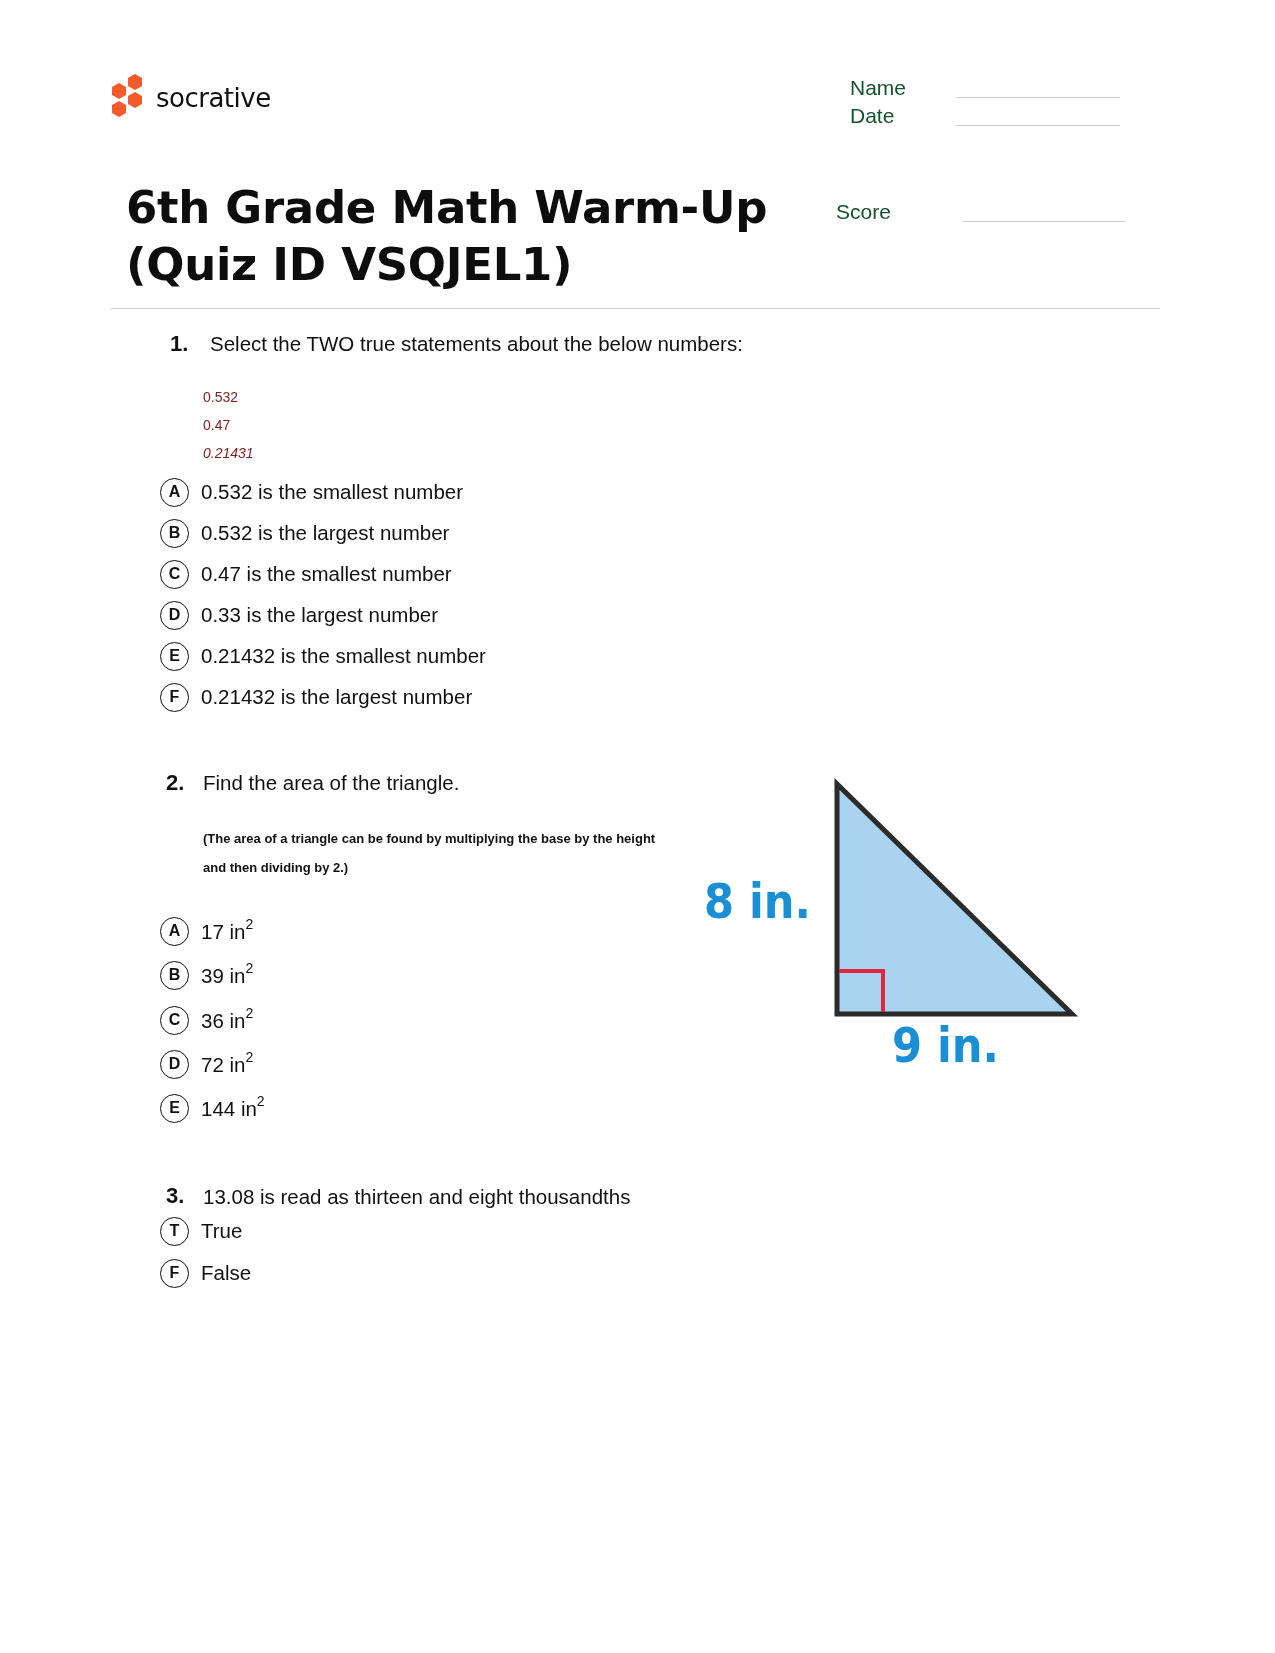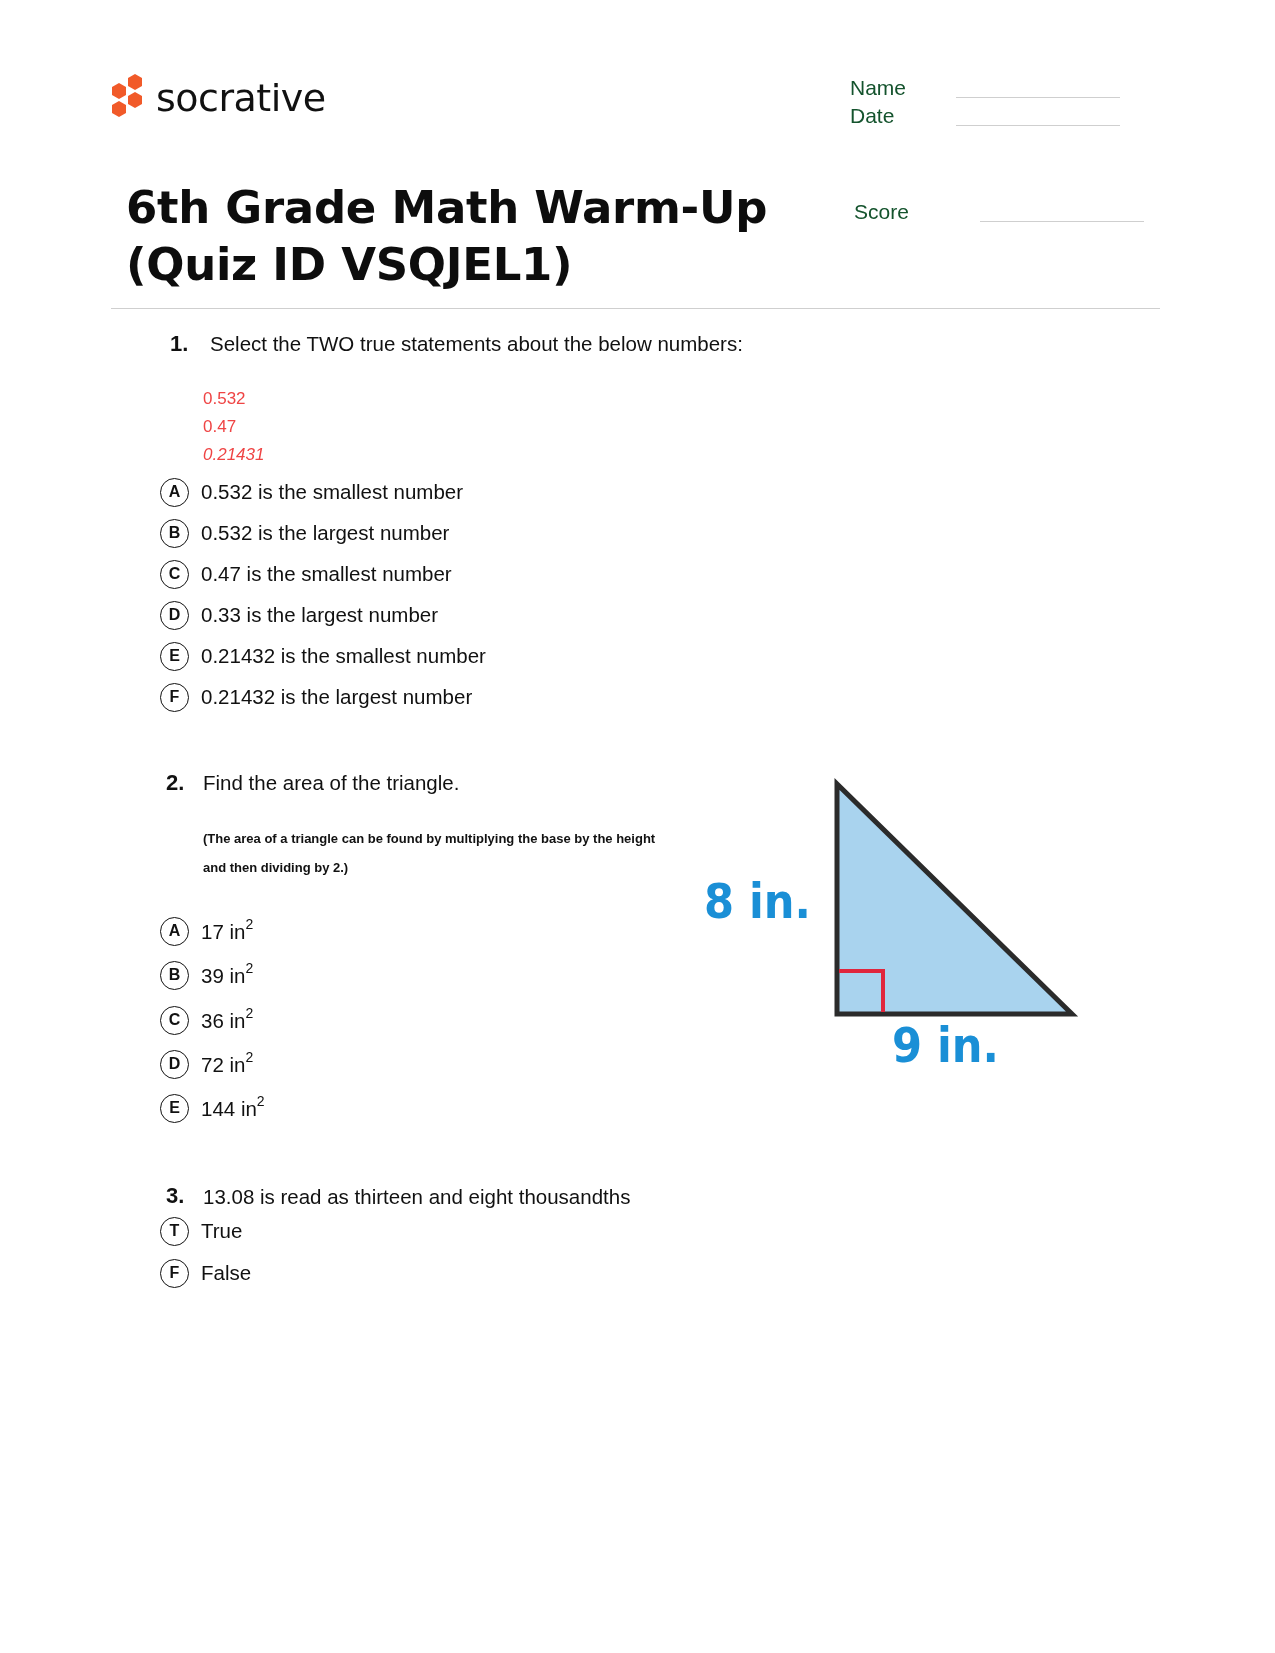--- a/index.html
+++ b/index.html
@@ -1,37 +1,37 @@
 <!DOCTYPE html>
 <html><head>
 <meta charset="utf-8">
 <style>
   html, body { margin: 0; padding: 0; background: #ffffff; }
   body { width: 1275px; height: 1653px; position: relative; overflow: hidden;
          font-family: "Liberation Sans", "DejaVu Sans", sans-serif; color: #111; }
 
   .logo { position: absolute; left: 110px; top: 72px; height: 52px; display: flex; align-items: center; }
   .logo svg { display: block; }
-  .logo-text { font-family: "DejaVu Sans", sans-serif; font-size: 38px; font-weight: 500; letter-spacing: -0.5px;
+  .logo-text { font-family: "DejaVu Sans", sans-serif; font-size: 26px; font-weight: 500; letter-spacing: -0.5px;
                color: #111; margin-left: 10px; line-height: 1; }
 
   .title { position: absolute; left: 110px; top: 163px; width: 760px; margin: 16px;
            font-family: "DejaVu Sans", sans-serif; font-size: 45px; font-weight: 600; line-height: 57px;
            color: #0d0d0d; letter-spacing: -0.3px; }
 
   .meta-field { position: absolute; display: flex; align-items: flex-end; }
   .meta-label { width: 90px; text-align: left; font-size: 21px; color: #14532d; margin-right: 16px; }
   .meta-line { width: 164px; height: 0; border-bottom: 1.5px solid #cfcfcf; margin-bottom: 2px; }
 
   .divider { position: absolute; left: 111px; top: 308px; width: 1049px; height: 0;
              border-top: 1.5px solid #cfcfcf; }
 
   .q-number { position: absolute; font-weight: 700; font-size: 22px; color: #111; }
   .q-text { position: absolute; font-size: 20.5px; color: #111; }
-  .plain { position: absolute; font-size: 17px; color: #ef4444; }
+  .plain { position: absolute; font-size: 14px; color: #7f1d1d; }
   .hint { position: absolute; font-size: 13px; font-weight: 700; line-height: 29px; color: #111; width: 460px; }
 
   .choice { position: absolute; display: flex; align-items: center; height: 34px; }
   .bubble { width: 29px; height: 29px; border: 1.6px solid #111; border-radius: 50%;
             box-sizing: border-box; display: flex; align-items: center; justify-content: center;
             font-weight: 700; font-size: 16px; color: #111; margin-right: 12px; }
   .choice-text { font-size: 20.5px; color: #111; }
   .choice-text sup { font-size: 14px; position: relative; top: -2px; }
 
   .figure { position: absolute; left: 720px; top: 800px; }
@@ -54,21 +54,21 @@
 <h1 class="title">6th Grade Math Warm-Up (Quiz ID VSQJEL1)</h1>
 
 <div class="meta-field" style="left:850px; top:76px;">
   <span class="meta-label">Name</span>
   <span class="meta-line"></span>
 </div>
 <div class="meta-field" style="left:850px; top:104px;">
   <span class="meta-label">Date</span>
   <span class="meta-line"></span>
 </div>
-<div class="meta-field" style="left:854px; top:200px;gap:20px;">
+<div class="meta-field" style="left:836px; top:200px;gap:20px;">
   <span class="meta-label">Score</span>
   <span class="meta-line"></span>
 </div>
 
 <div class="divider"></div>
 
 <div>
   <span class="q-number" style="left:170px; top:331px;">1.</span>
   <span class="q-text" style="left:210px; top:332px;">Select the TWO true statements about the below numbers:</span>
   <span class="plain" style="left:203px; top:389px;">0.532</span>

